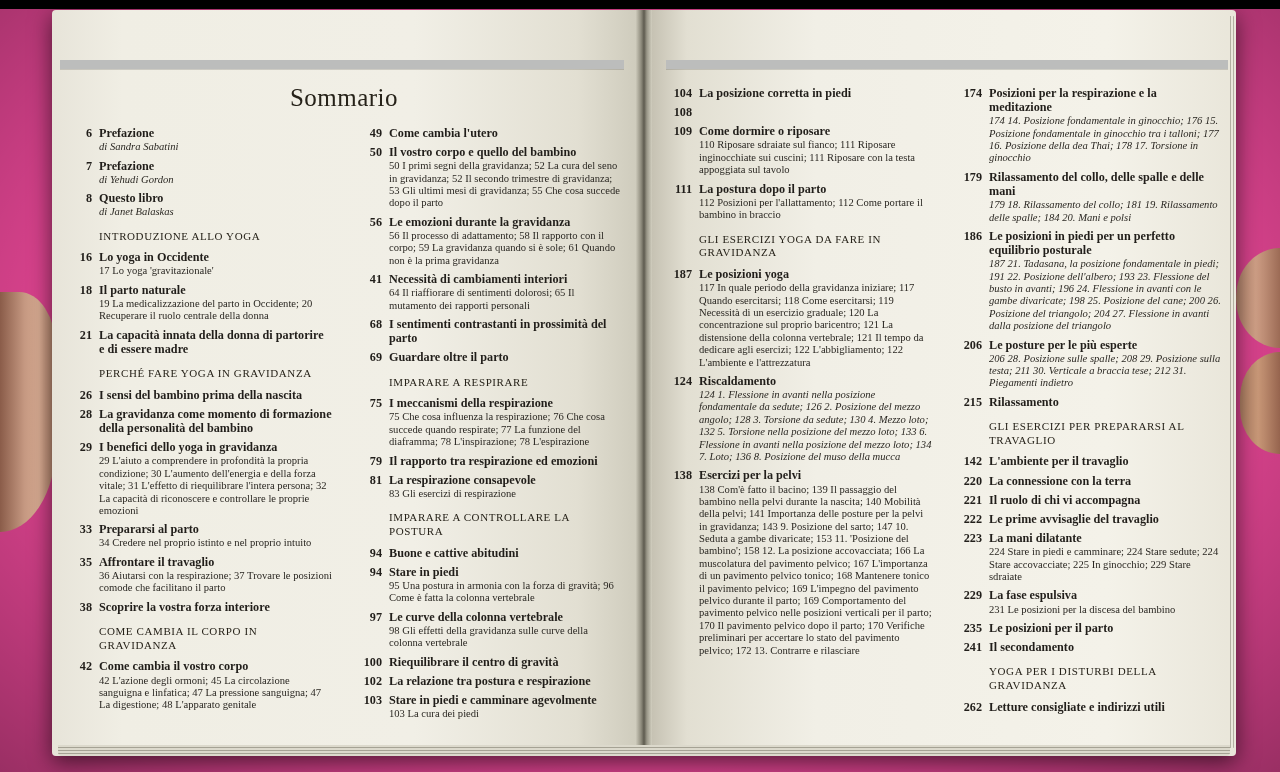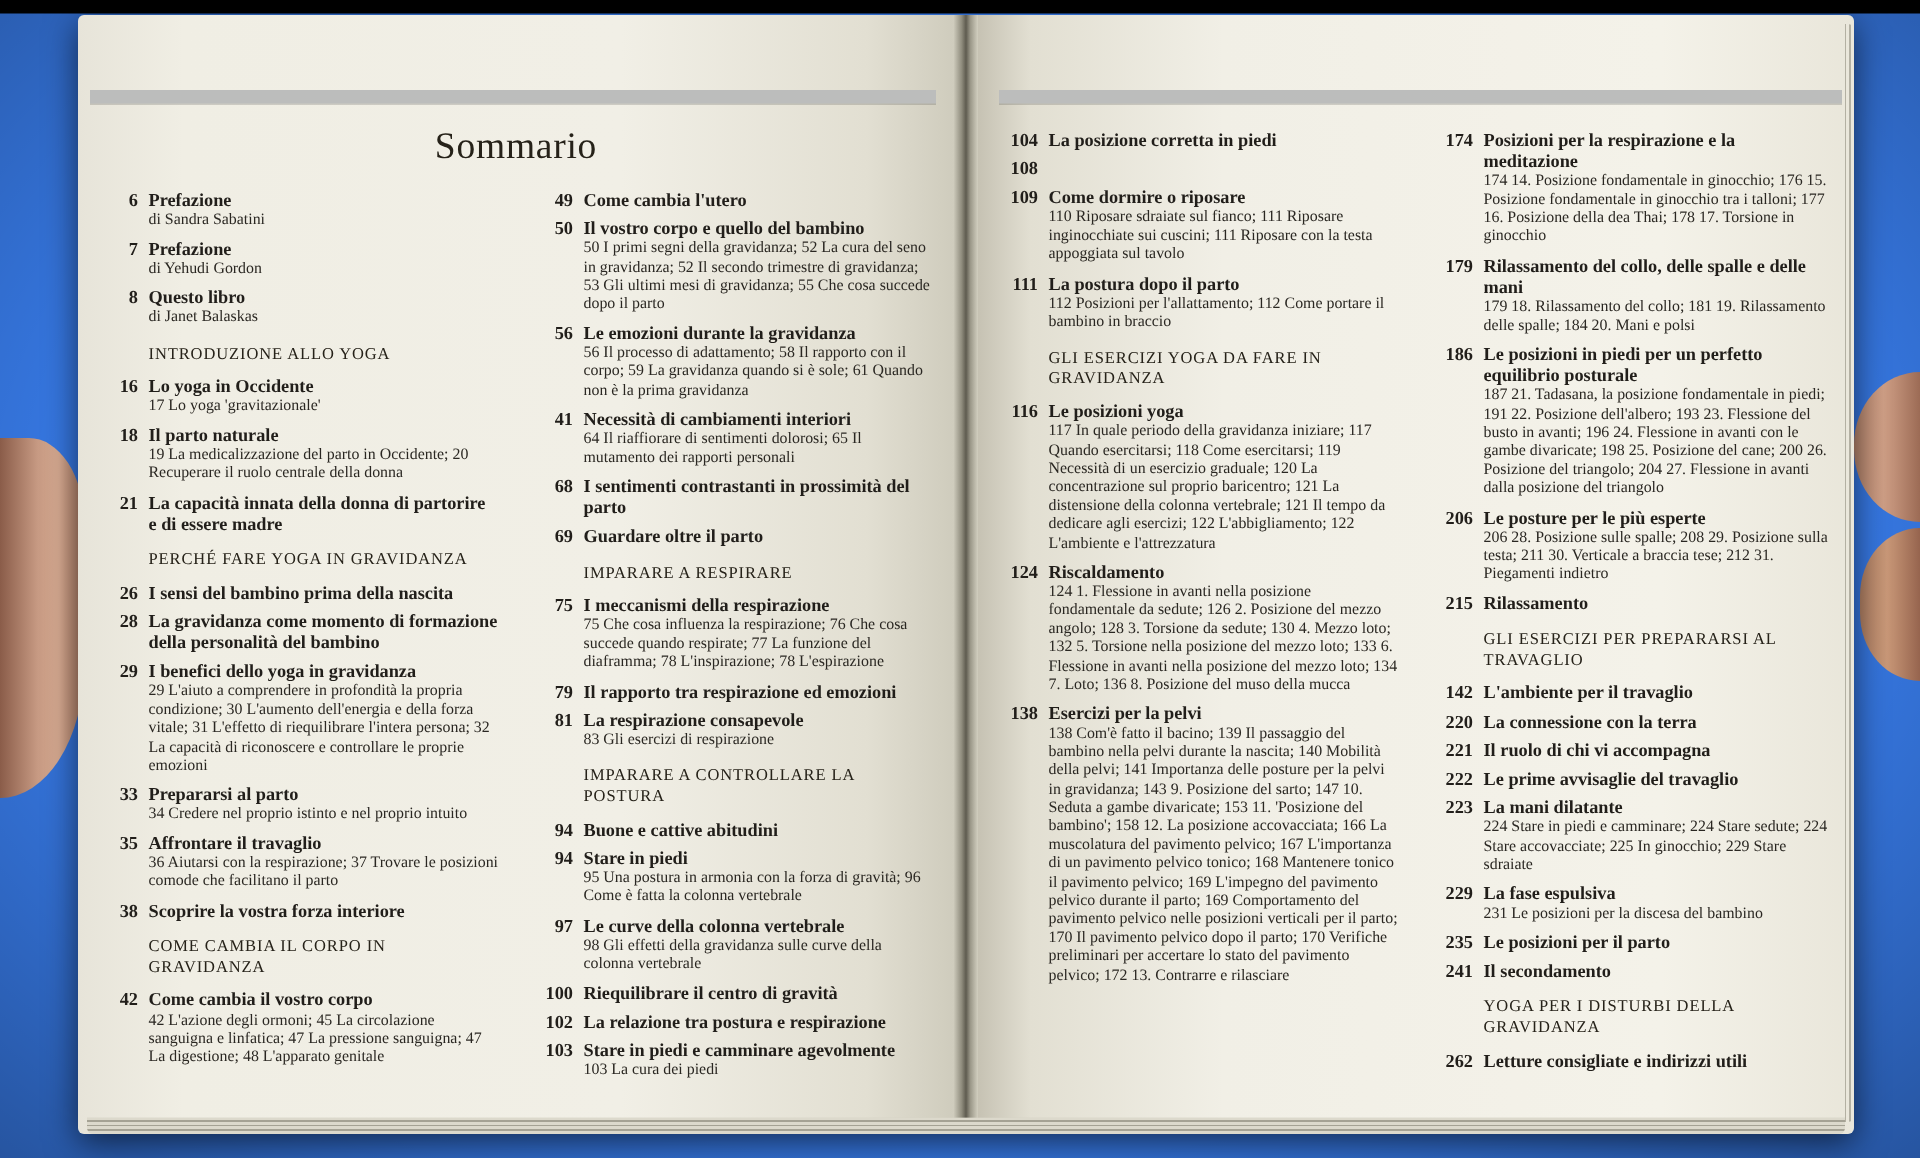--- a/index.html
+++ b/index.html
@@ -1,16 +1,16 @@
 <!DOCTYPE html>
 <html><head>
 <meta charset="utf-8">
 <style>
   html,body{margin:0;padding:0;background:#101010;}
-  .scene{position:relative;width:1280px;height:772px;background:#3b82f6;overflow:hidden;
+  .scene{position:relative;width:1280px;height:772px;background:#ec4899;overflow:hidden;
          font-family:"Liberation Serif", serif;color:#211e1a;}
   .bg-top{position:absolute;left:0;top:0;width:100%;height:9px;background:#000;}
   .bg-vignette{position:absolute;inset:0;pointer-events:none;
       background:radial-gradient(ellipse at 50% 45%, rgba(0,0,0,0) 55%, rgba(0,0,0,0.35) 100%);}
 
   
   .finger{position:absolute;z-index:1;}
   .finger-left{left:0;top:292px;width:56px;height:240px;
       background:linear-gradient(90deg,#8a5c49,#c79a83 45%,#d8ab92 70%,#b5826a 100%);
       border-radius:0 46px 70px 0 / 0 70px 110px 0;}
@@ -42,21 +42,21 @@
   .page-left .columns{top:116px;bottom:12px;}
   .page-right .columns{top:76px;bottom:12px;}
   .col{flex:1;min-width:0;}
 
   .toc-entry{display:flex;margin-bottom:5px;}
   .toc-num{flex:none;width:26px;padding-right:7px;text-align:right;
            font-weight:bold;font-size:12.2px;line-height:1.16;}
   .toc-body{flex:1;min-width:0;}
   .toc-title{font-weight:bold;font-size:12.2px;line-height:1.16;}
   .toc-sub{font-size:10.6px;line-height:1.17;margin-top:1px;color:#2a2722;}
-  .toc-sub.italic{}
+  .toc-sub.italic{font-style:italic;}
   .toc-section{margin:11px 0 7px 33px;font-size:11px;letter-spacing:0.6px;
                line-height:1.25;color:#262219;}
 
   
   .stack-bottom{position:absolute;left:6px;right:6px;bottom:0;height:11px;border-radius:0 0 4px 4px;
       background:repeating-linear-gradient(180deg,#dcd9cc 0 2px,#a5a294 2px 3px),
                  linear-gradient(180deg,#cfccbd,#8a8779);}
   .stack-right{position:absolute;right:0;top:6px;bottom:8px;width:8px;border-radius:0 4px 4px 0;
       background:repeating-linear-gradient(90deg,#eae7db 0 2px,#b3b0a2 2px 3px);}
 </style>
@@ -296,21 +296,21 @@
             </div>
             <div class="toc-entry">
               <div class="toc-num">111</div>
               <div class="toc-body">
                 <div class="toc-title">La postura dopo il parto</div>
                 <div class="toc-sub">112 Posizioni per l'allattamento; 112 Come portare il bambino in braccio</div>
               </div>
             </div>
             <div class="toc-section">GLI ESERCIZI YOGA DA FARE IN GRAVIDANZA</div>
             <div class="toc-entry">
-              <div class="toc-num">116</div>
+              <div class="toc-num">187</div>
               <div class="toc-body">
                 <div class="toc-title">Le posizioni yoga</div>
                 <div class="toc-sub">117 In quale periodo della gravidanza iniziare; 117 Quando esercitarsi; 118 Come esercitarsi; 119 Necessità di un esercizio graduale; 120 La concentrazione sul proprio baricentro; 121 La distensione della colonna vertebrale; 121 Il tempo da dedicare agli esercizi; 122 L'abbigliamento; 122 L'ambiente e l'attrezzatura</div>
               </div>
             </div>
             <div class="toc-entry">
               <div class="toc-num">124</div>
               <div class="toc-body">
                 <div class="toc-title">Riscaldamento</div>
                 <div class="toc-sub italic">124 1. Flessione in avanti nella posizione fondamentale da sedute; 126 2. Posizione del mezzo angolo; 128 3. Torsione da sedute; 130 4. Mezzo loto; 132 5. Torsione nella posizione del mezzo loto; 133 6. Flessione in avanti nella posizione del mezzo loto; 134 7. Loto; 136 8. Posizione del muso della mucca</div>

